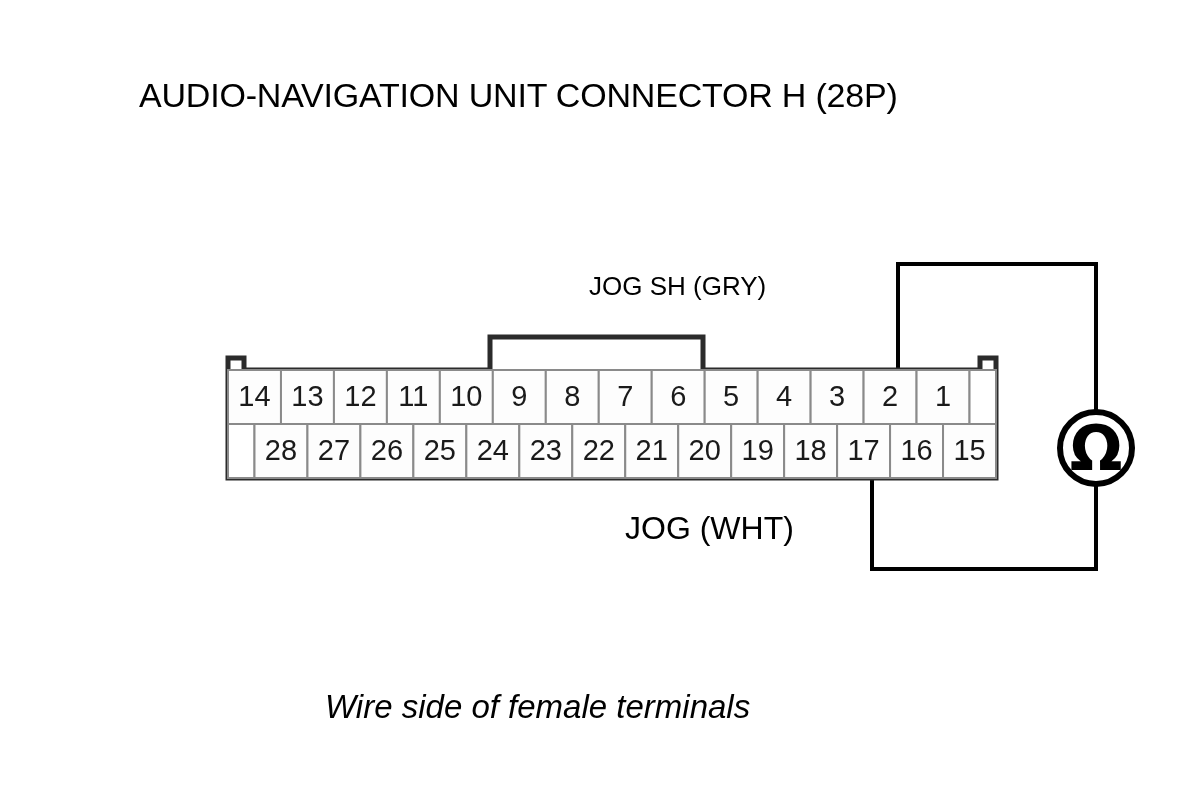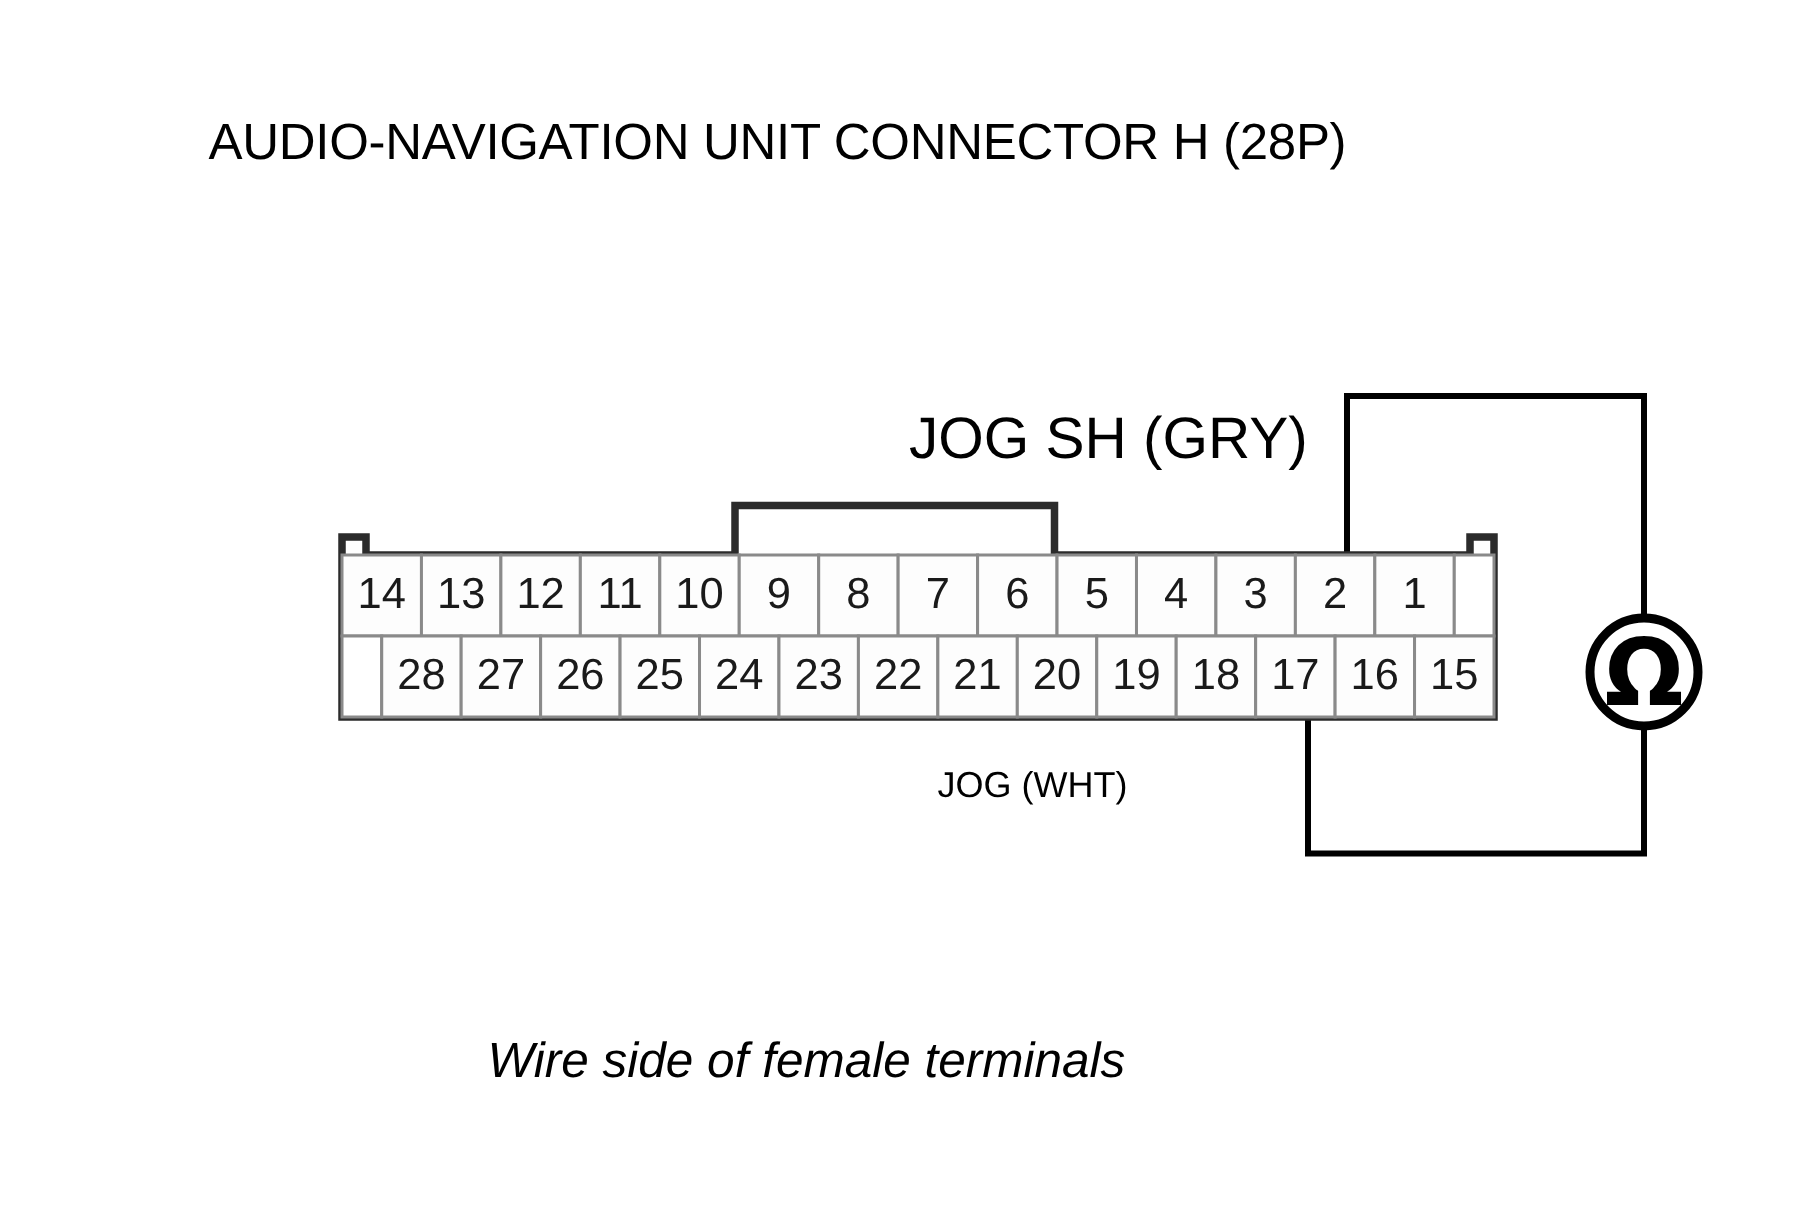--- a/index.html
+++ b/index.html
@@ -27,27 +27,26 @@
   }
   #title-text {
     left: 139px;
     top: 78px;
     font-size: 34px;
     letter-spacing: -0.2px;
   }
   #label-jog-sh {
     left: 589px;
     top: 273px;
-    font-size: 39px;
-    margin-left: 17px;
+    font-size: 26px;
   }
   #label-jog {
     left: 625px;
     top: 512px;
-    font-size: 24px;
+    font-size: 32px;
   }
   #caption-text {
     left: 325px;
     top: 690px;
     font-size: 33px;
     font-style: italic;
   }
   svg.layer {
     position: absolute;
     left: 0;

